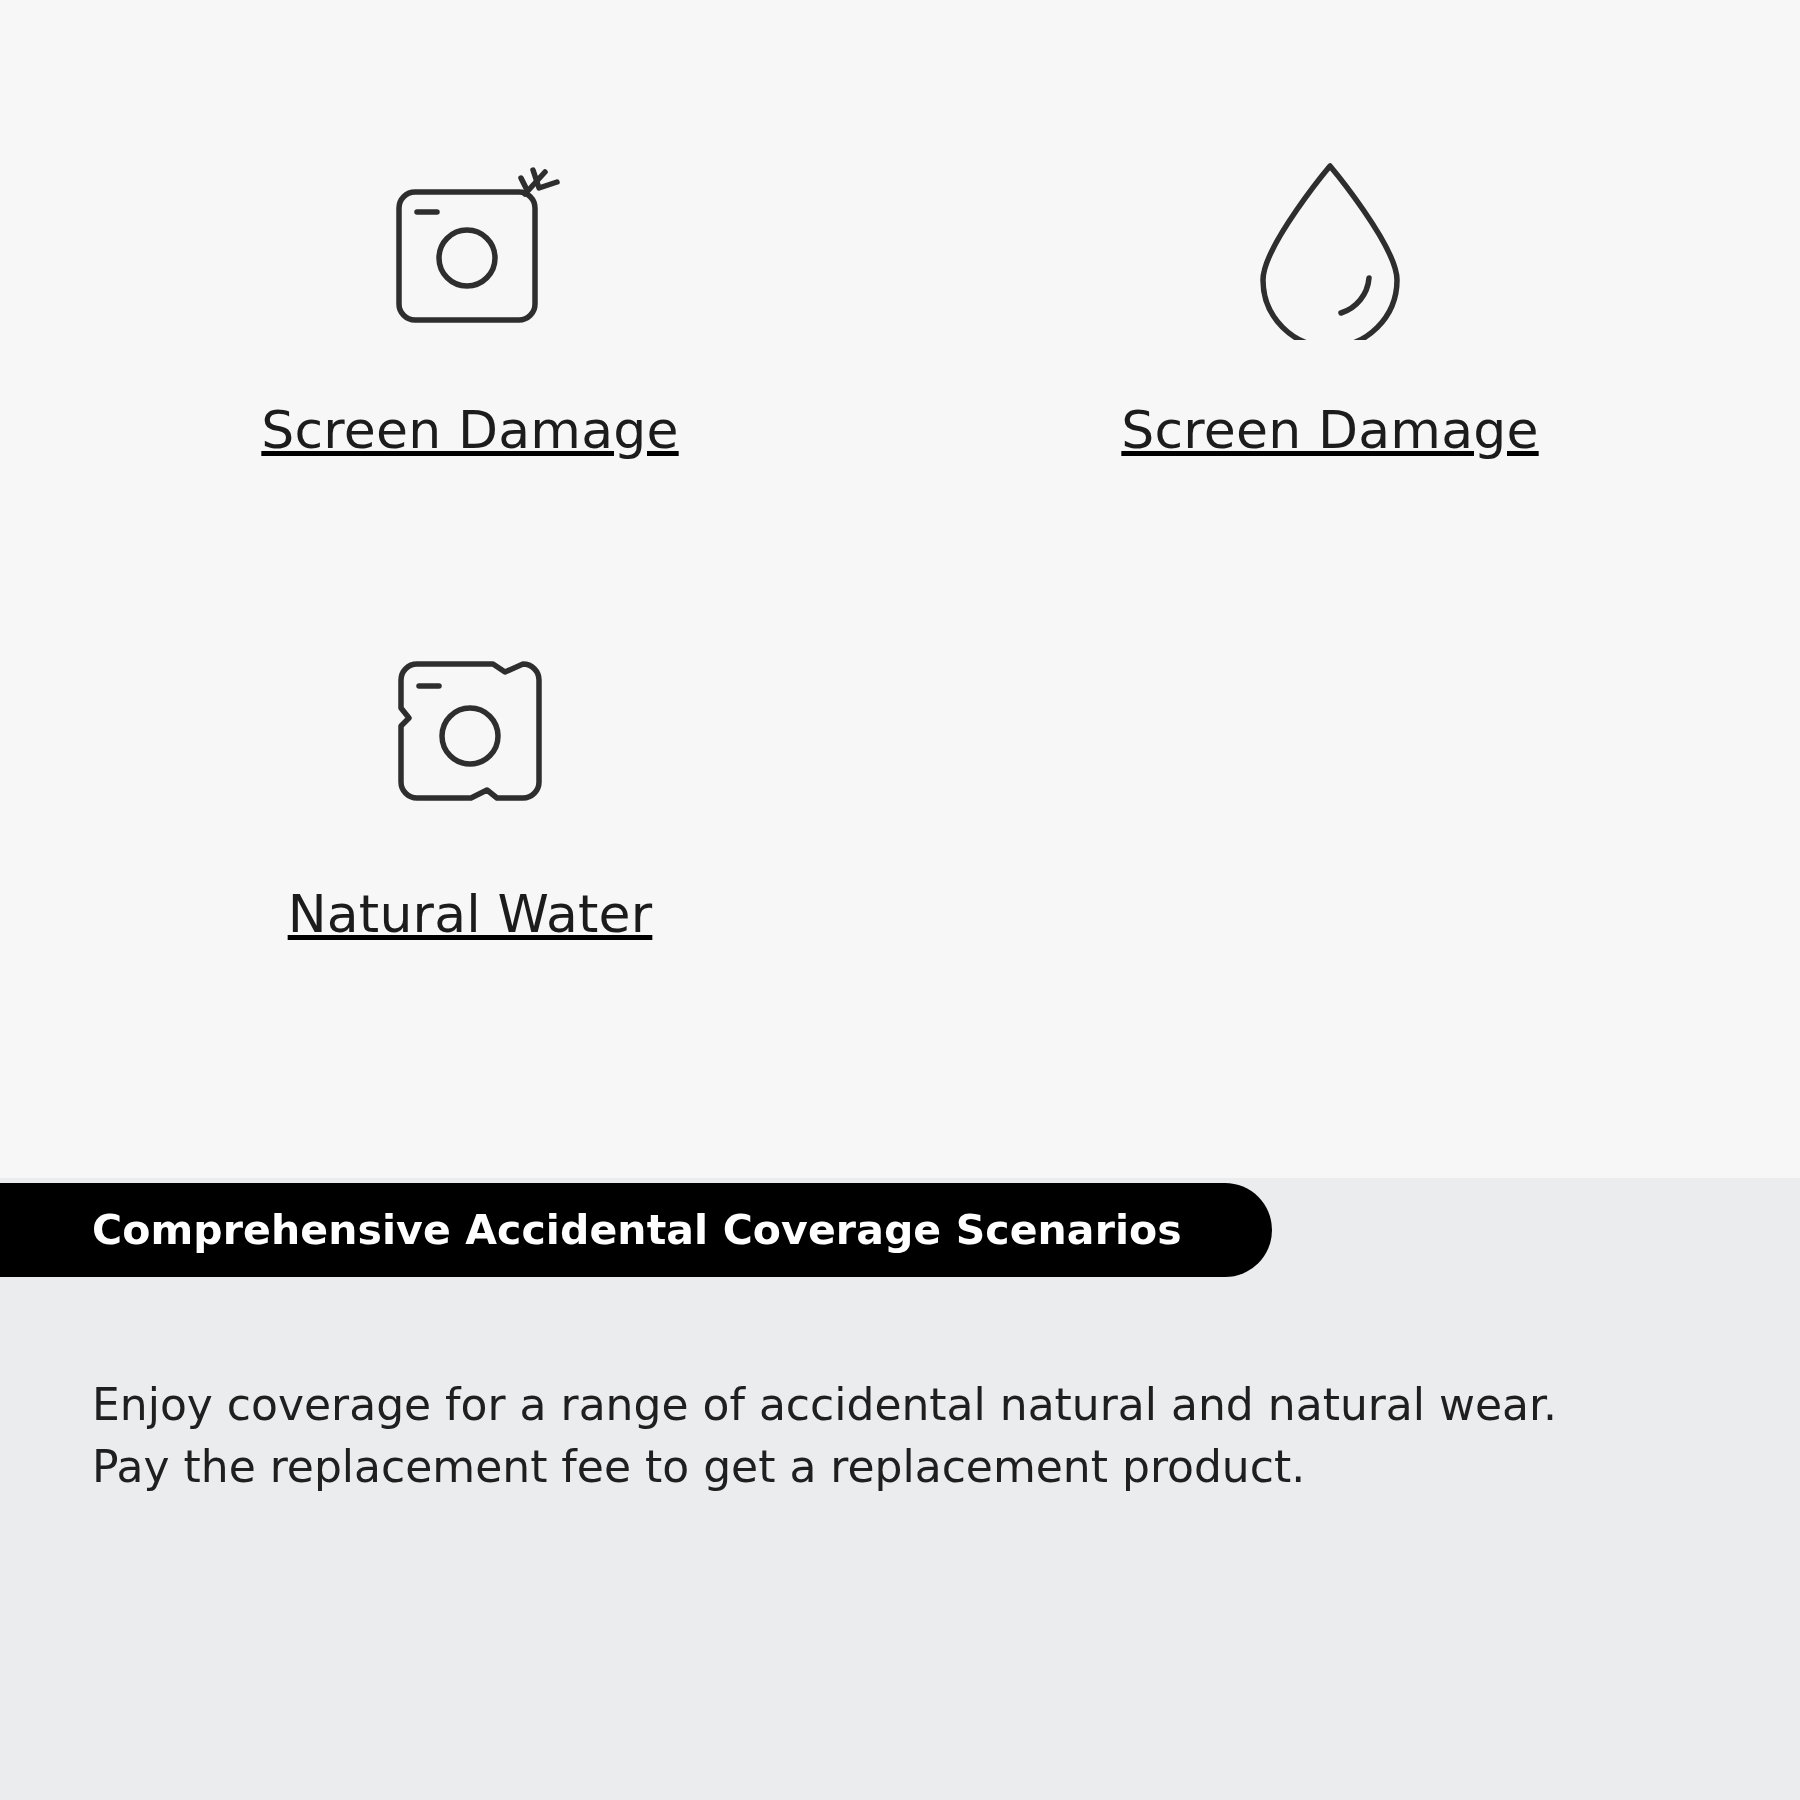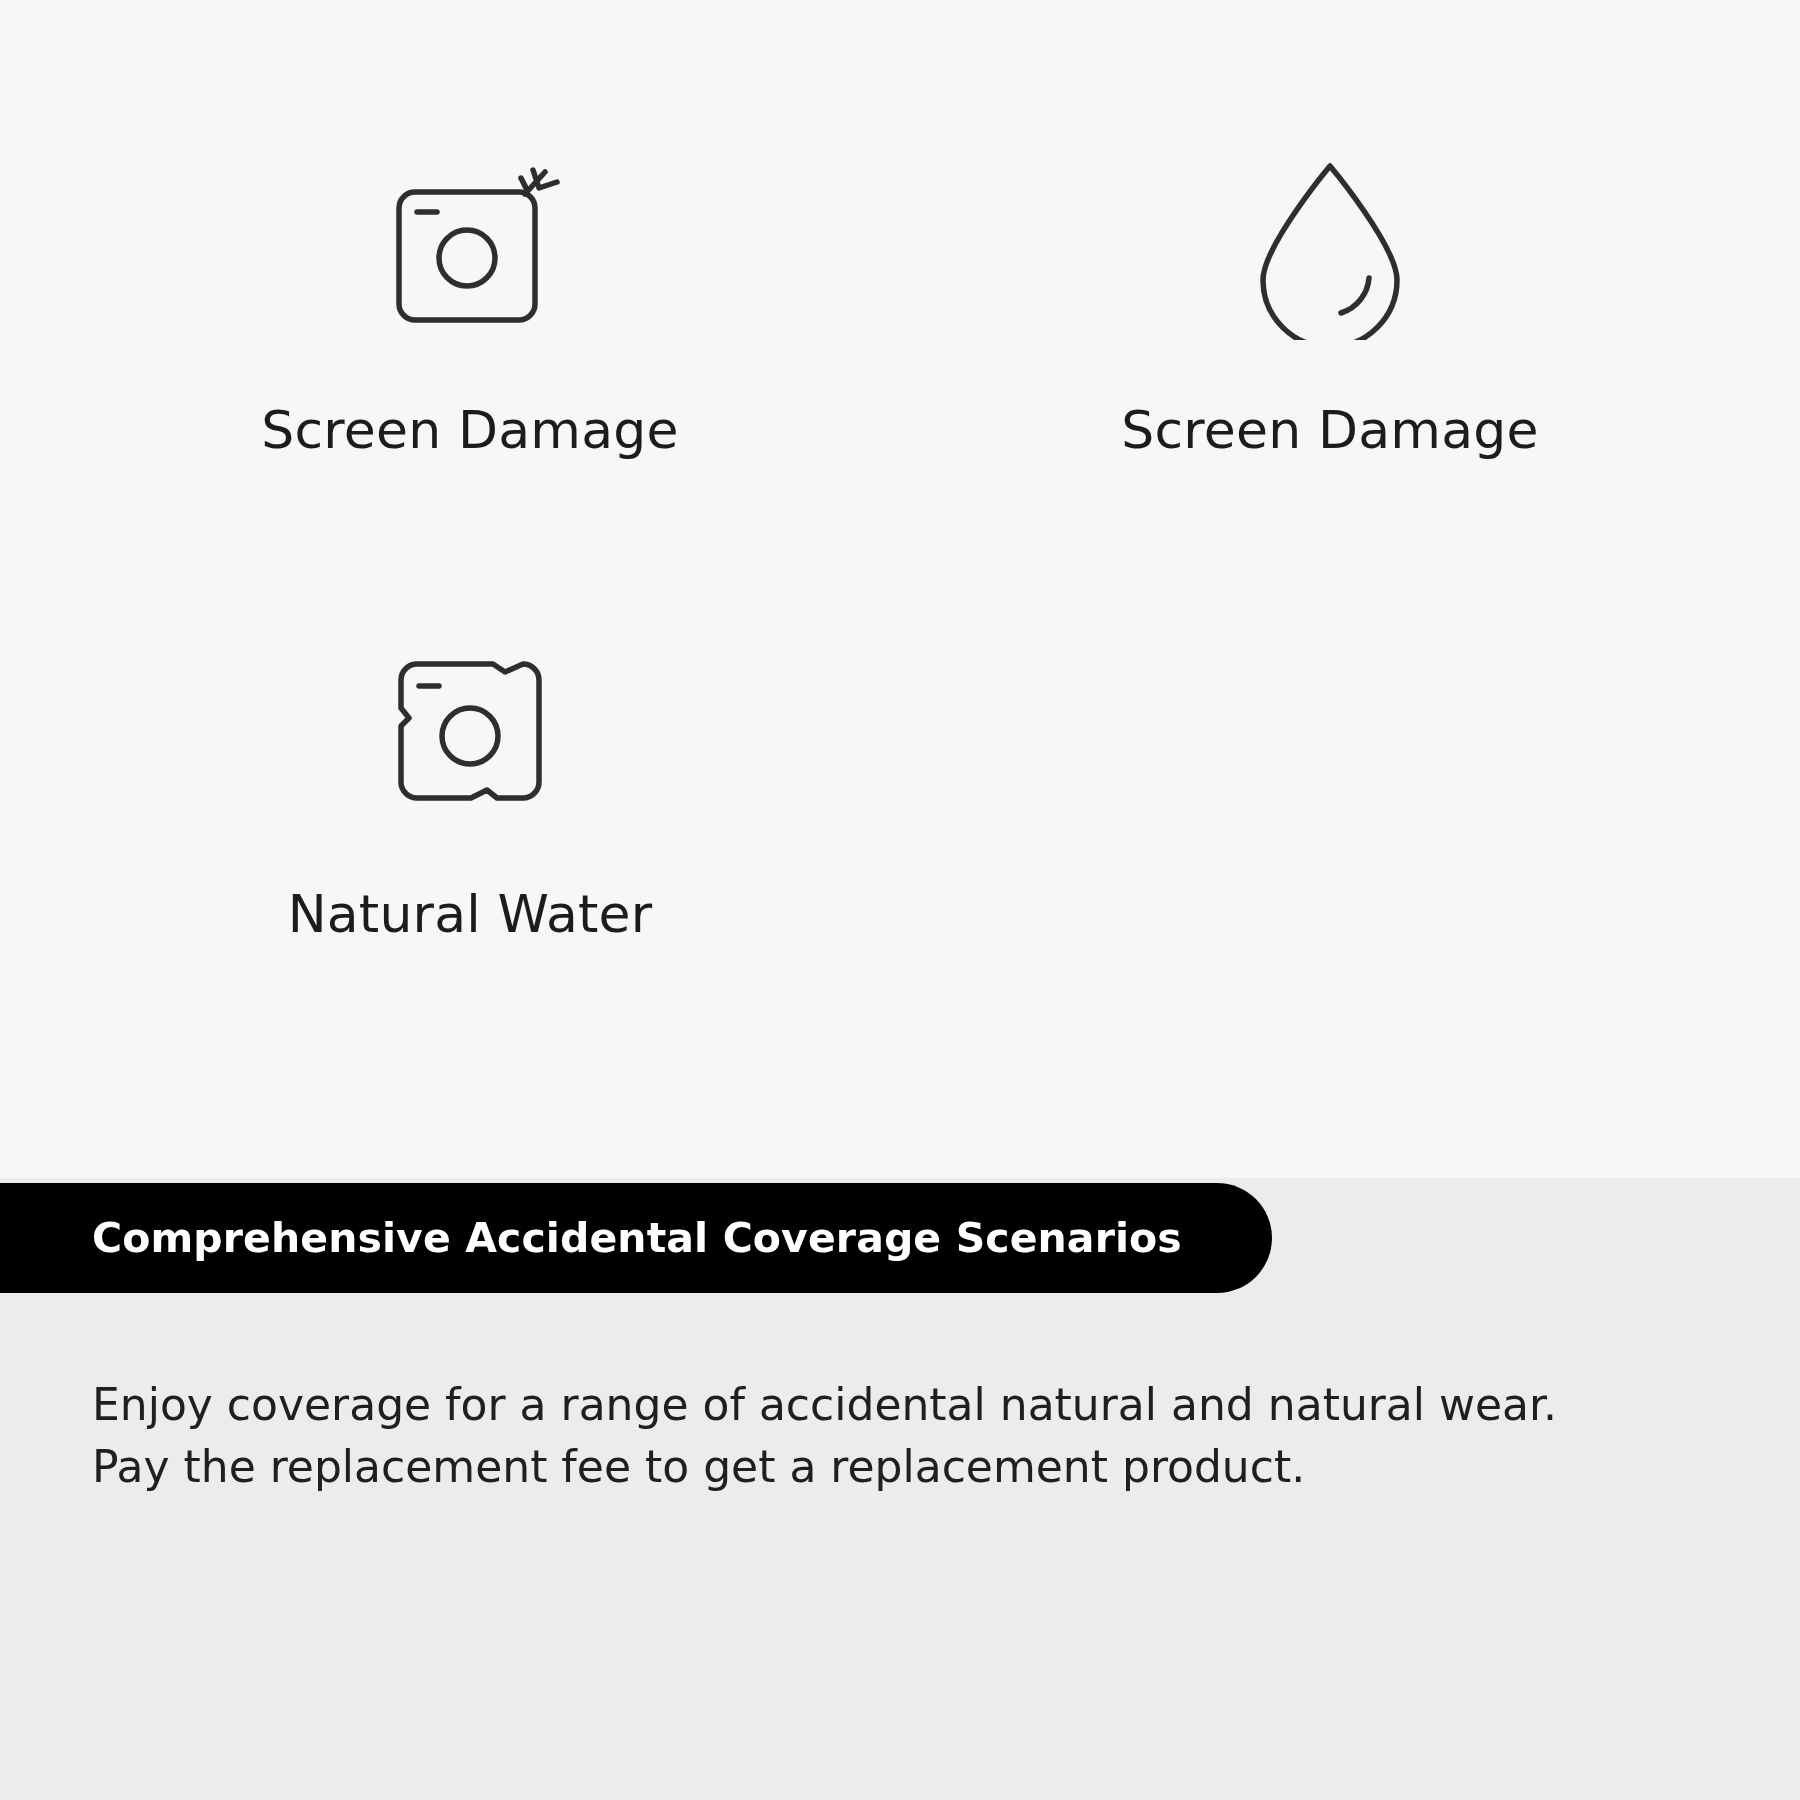--- a/index.html
+++ b/index.html
@@ -28,20 +28,21 @@
     left: 0;
     top: 0;
     width: 1800px;
     height: 1178px;
     background: #f7f7f7;
     box-sizing: border-box;
     display: grid;
     grid-template-columns: 1fr 1fr;
     grid-template-rows: 1fr 1fr;
     padding: 150px 40px 60px 40px;
+    text-decoration: underline;
   }
 
   .cell {
     display: flex;
     flex-direction: column;
     align-items: center;
     justify-content: flex-start;
   }
 
   .icon-wrap {
@@ -69,21 +70,21 @@
     top: 1178px;
     width: 1800px;
     height: 622px;
     background: #eaecee;
   }
 
   .banner {
     position: absolute;
     left: 0;
     top: 1183px;
-    height: 110px;
+    height: 94px;
     background: #000000;
     border-top-right-radius: 55px;
     border-bottom-right-radius: 55px;
     display: flex;
     align-items: center;
     padding-left: 92px;
     padding-right: 90px;
     box-sizing: border-box;
   }
 

